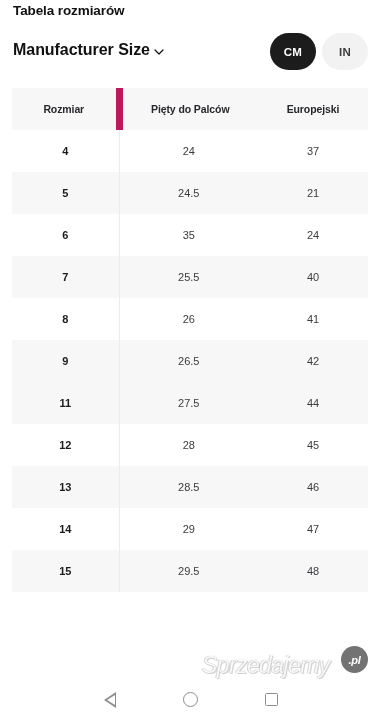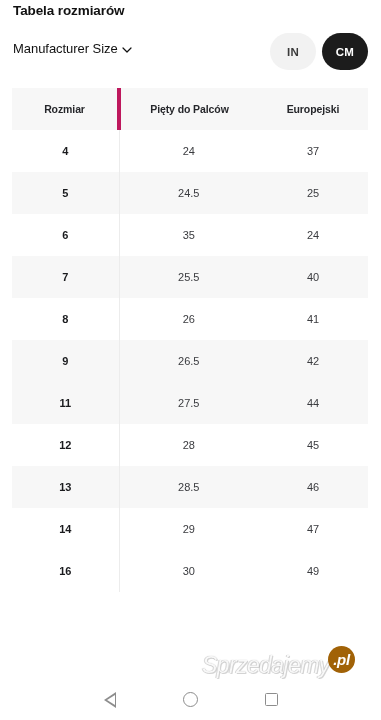--- a/index.html
+++ b/index.html
@@ -46,22 +46,22 @@
   .manufacturer-select {
     position: absolute;
     left: 13px;
     top: 8px;
     display: flex;
     align-items: center;
     gap: 4px;
     cursor: pointer;
   }
   .manufacturer-label {
-    font-size: 13px;
-    font-weight: normal;
+    font-size: 16px;
+    font-weight: bold;
     color: #111111;
     letter-spacing: -0.05px;
   }
   .chevron {
     display: inline-block;
     width: 9px;
     height: 9px;
     position: relative;
     top: 1px;
   }
@@ -123,21 +123,21 @@
   .size-table col.c2 { width: 139px; }
   .size-table col.c3 { width: 110px; }
 
   thead tr { background: #f7f7f7; }
   thead th {
     font-size: 10.5px;
     font-weight: bold;
     color: #26272b;
     letter-spacing: -0.1px;
   }
-  thead th.col-size { border-right: 4px solid #be185d; }
+  thead th.col-size { border-right: 7px solid #be185d; }
 
   tbody tr.odd  { background: #ffffff; }
   tbody tr.even { background: #f7f7f7; }
 
   tbody td {
     font-size: 11px;
     color: #3a3b3f;
   }
   tbody td.col-size {
     font-weight: bold;
@@ -164,31 +164,31 @@
     font-style: italic;
     color: rgba(255,255,255,0.92);
     letter-spacing: -0.6px;
     text-shadow:
        0 0 1px rgba(120,120,120,0.55),
        1px 1px 0 rgba(170,170,170,0.45),
       -1px 0 0 rgba(170,170,170,0.35);
   }
   .watermark-badge {
     position: absolute;
-    left: 126px;
+    left: 139px;
     top: 0px;
     width: 27px;
     height: 27px;
     border-radius: 50%;
-    background: #a16207;
+    background: #737373;
     display: flex;
     align-items: center;
     justify-content: center;
     color: #ffffff;
-    font-size: 15px;
+    font-size: 11px;
     font-weight: bold;
     font-style: italic;
     letter-spacing: -0.3px;
   }
 
   
   .navbar {
     position: absolute;
     left: 0;
     bottom: 0;
@@ -251,22 +251,22 @@
     <div class="manufacturer-select">
       <span class="manufacturer-label">Manufacturer Size</span>
       <span class="chevron">
         <svg viewBox="0 0 10 10" width="10" height="10" aria-hidden="true">
           <path d="M1 3 L5 7 L9 3" fill="none" stroke="#111111" stroke-width="1.2" stroke-linecap="round" stroke-linejoin="round"></path>
         </svg>
       </span>
     </div>
 
     <div class="unit-toggle">
+      <button class="unit-btn active">CM</button>
       <button class="unit-btn inactive">IN</button>
-      <button class="unit-btn active">CM</button>
     </div>
 
   </div>
 
   <div class="table-wrap">
     <table class="size-table">
       <colgroup>
         <col class="c1">
           <col class="c2">
           <col class="c3">
@@ -280,21 +280,21 @@
       </thead>
       <tbody id="table-body">
           <tr class="odd">
             <td class="col-size">4</td>
             <td>24</td>
             <td>37</td>
           </tr>
           <tr class="even">
             <td class="col-size">5</td>
             <td>24.5</td>
-            <td>25</td>
+            <td>21</td>
           </tr>
           <tr class="odd">
             <td class="col-size">6</td>
             <td>35</td>
             <td>24</td>
           </tr>
           <tr class="even">
             <td class="col-size">7</td>
             <td>25.5</td>
             <td>40</td>
@@ -322,24 +322,24 @@
           <tr class="even">
             <td class="col-size">13</td>
             <td>28.5</td>
             <td>46</td>
           </tr>
           <tr class="odd">
             <td class="col-size">14</td>
             <td>29</td>
             <td>47</td>
           </tr>
-          <tr class="odd">
-            <td class="col-size">16</td>
-            <td>30</td>
-            <td>49</td>
+          <tr class="even">
+            <td class="col-size">15</td>
+            <td>29.5</td>
+            <td>48</td>
           </tr>
         </tbody>
     </table>
   </div>
 
   <div class="watermark">
     <div class="watermark-text">Sprzedajemy</div>
     <div class="watermark-badge">.pl</div>
   </div>
 

